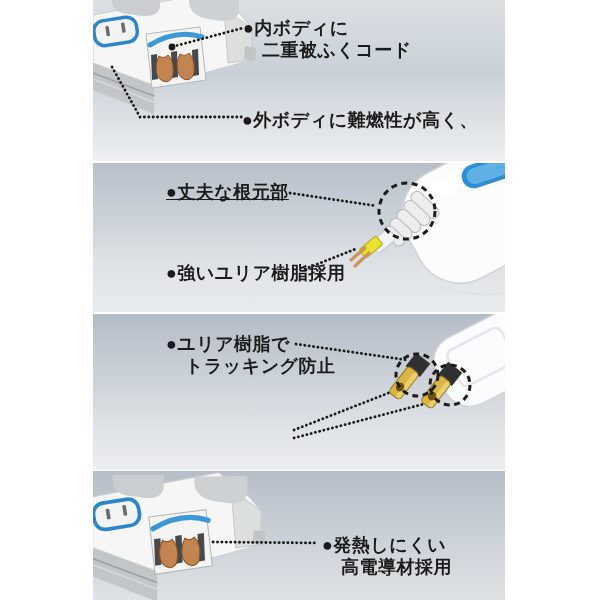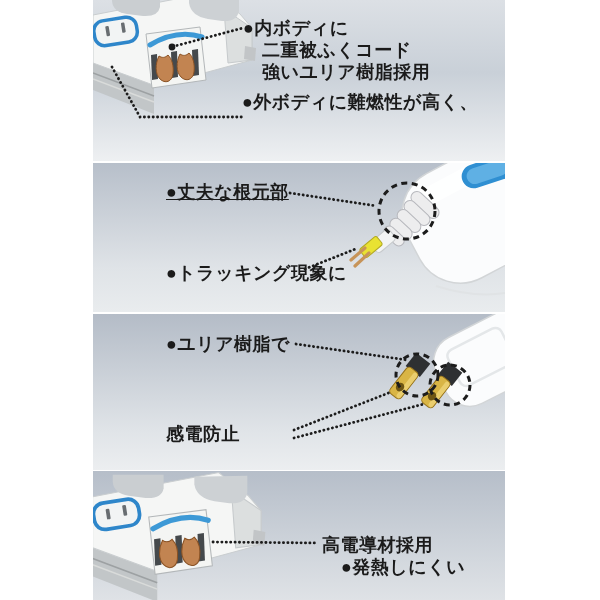--- a/index.html
+++ b/index.html
@@ -171,41 +171,40 @@
           </g>
         </g>
         <path class="dots" d="M213,542 L318,543"></path>
       </g>
     </svg>
   </div>
 
   <div class="label" style="left:243px; top:17px;">
     <div class="ln">●内ボディに</div>
     <div class="ln">二重被ふくコード</div>
-    <div class="ln">強いユリア樹脂採用</div>
-  </div>
-
-  <div class="label" style="left:242px; top:91px;">
+  </div>
+
+  <div class="label" style="left:242px; top:109px;">
     <div class="ln">●外ボディに難燃性が高く、</div>
   </div>
 
   <div class="label" style="left:166px; top:181px;text-decoration:underline;">
     <div class="ln">●丈夫な根元部</div>
   </div>
 
   <div class="label" style="left:166px; top:262px;">
-    <div class="ln">●トラッキング現象に</div>
+    <div class="ln">●強いユリア樹脂採用</div>
   </div>
 
   <div class="label" style="left:166px; top:334px;font-family:Liberation Mono, monospace;">
     <div class="ln">●ユリア樹脂で</div>
+    <div class="ln">トラッキング防止</div>
   </div>
 
   <div class="label" style="left:166px; top:423px;">
-    <div class="ln">感電防止</div>
   </div>
 
   <div class="label" style="left:322px; top:534px;">
+    <div class="ln">●発熱しにくい</div>
     <div class="ln">高電導材採用</div>
-    <div class="ln">●発熱しにくい</div>
   </div>
 
 </div>
 
 </body></html>

